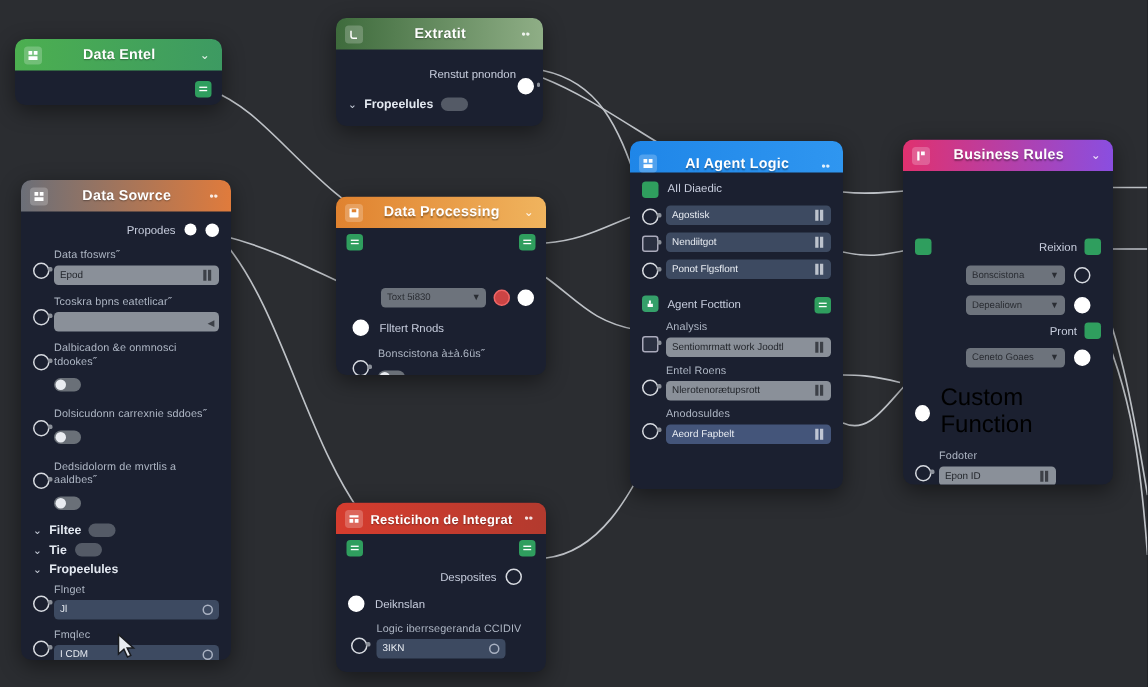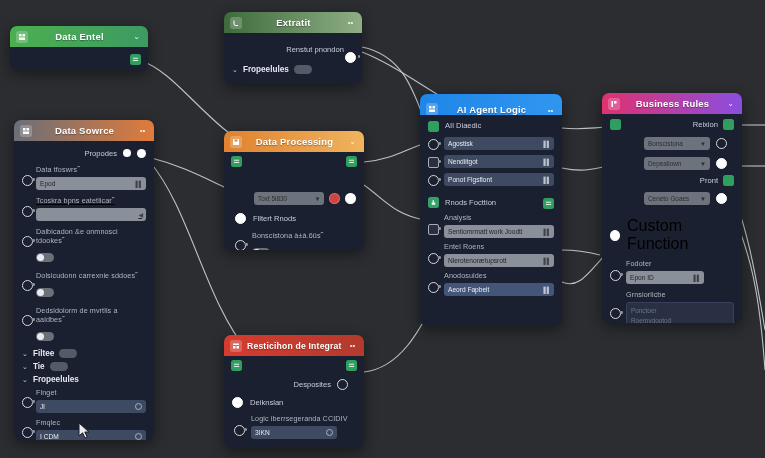--- a/index.html
+++ b/index.html
@@ -208,21 +208,21 @@
         <div style="margin-bottom:6px;position:relative;">
           <span class="port" style="left:-14px;top:10px;"></span>
           <span class="pdot" style="left:-4px;top:13px;"></span>
           <div class="lbl">Data tfoswrs˝</div>
           <div class="field slate">
             <span>Epod</span>
             <span class="tail">▌▌</span>
           </div>
         </div>
 
-        <div style="margin-bottom:6px;position:relative;text-decoration:underline;">
+        <div style="margin-bottom:6px;position:relative;">
           <span class="port" style="left:-14px;top:10px;"></span>
           <span class="pdot" style="left:-4px;top:13px;"></span>
           <div class="lbl">Tcoskra bpns eatetlicar˝</div>
           <div class="field slate">
             <span></span>
             <span class="tail">◀</span>
           </div>
         </div>
 
         <div style="margin-bottom:5px;position:relative;">
@@ -381,21 +381,21 @@
         </div>
       </div>
 
       <div style="display:flex;align-items:center;gap:6px;margin-top:11px;position:relative;">
         <span class="badge g2" style="position:static;">
           <svg viewBox="0 0 16 16" fill="#fff">
               <path d="M4 8h8v5H4z"></path>
               <path d="M6 3h3v5H6z"></path>
             </svg>
         </span>
-        <span class="rowlbl">Rnods Focttion</span>
+        <span class="rowlbl">Agent Focttion</span>
         <span class="badge" style="right:0;top:1px;">
           <svg viewBox="0 0 16 16" fill="#fff">
               <rect x="2" y="4" width="12" height="2"></rect>
               <rect x="2" y="9" width="12" height="2"></rect>
             </svg>
         </span>
       </div>
 
       <div style="padding-left:16px;margin-top:5px;">
         <div style="position:relative;margin-bottom:4px;">
@@ -435,21 +435,21 @@
         <svg viewBox="0 0 16 16" fill="#fff">
             <rect x="3" y="2" width="3" height="12"></rect>
             <rect x="8" y="2" width="5" height="5"></rect>
           </svg>
       </span>
       <span class="ttl">Business Rules</span>
       <span class="chev">⌄</span>
     </div>
     <div class="nbody" style="padding:5px 8px;">
 
-      <div style="display:flex;align-items:center;gap:5px;">
+      <div style="display:flex;align-items:center;gap:5px;margin-top:40px;">
         <span class="badge" style="position:static;"></span>
         <span class="rowlbl" style="margin-left:auto;">Reixion</span>
         <span class="badge" style="position:static;"></span>
       </div>
 
       <div style="display:flex;align-items:center;gap:6px;margin-top:7px;padding-left:34px;">
         <div class="sel" style="width:58px;">
           <span>Bonscistona</span>
           <span class="car">▼</span>
         </div>

